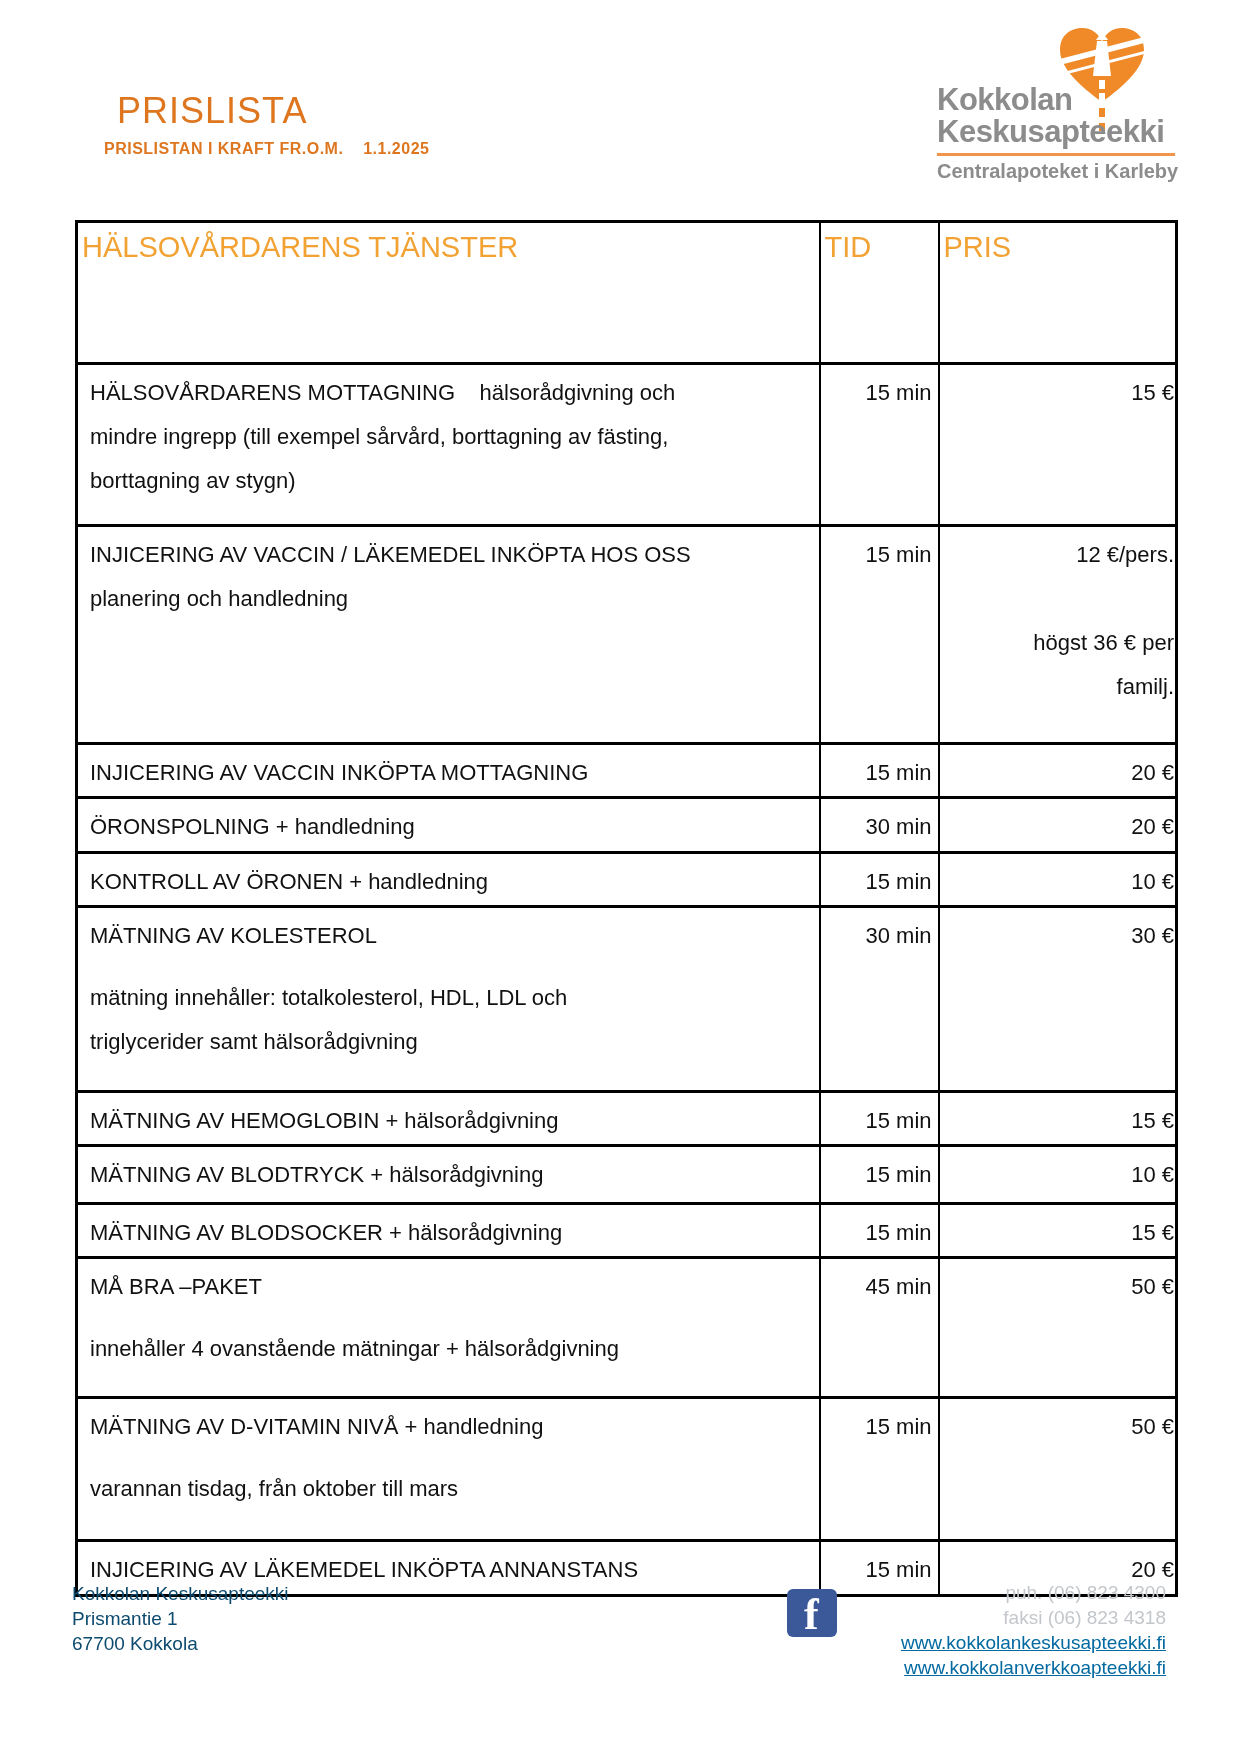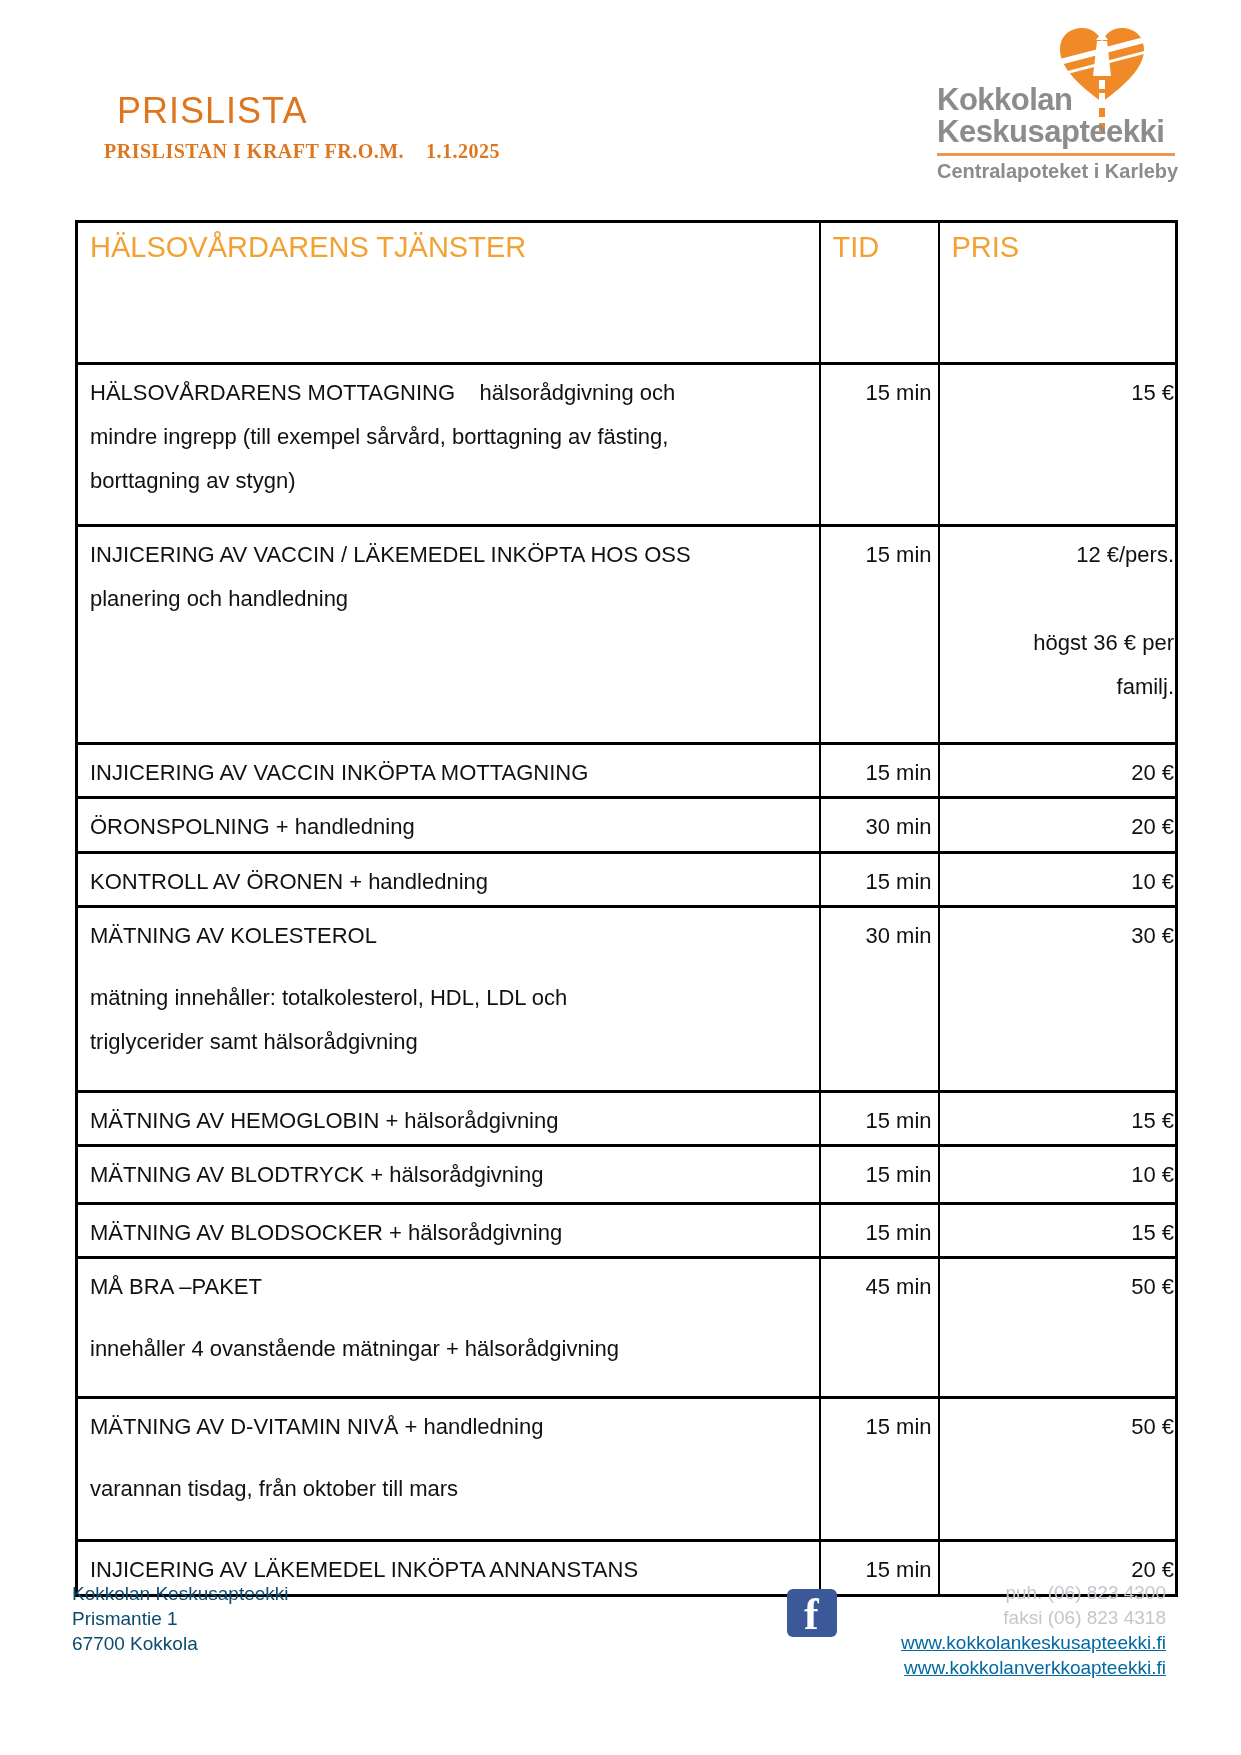--- a/index.html
+++ b/index.html
@@ -1,35 +1,35 @@
 <!DOCTYPE html>
 <html><head>
 <meta charset="utf-8">
 <style>
   html,body{margin:0;padding:0;background:#ffffff;}
   body{font-family:"Liberation Sans",sans-serif;color:#111;}
   .page{position:relative;width:1241px;height:1755px;background:#fff;overflow:hidden;}
 
   
   .page-title{position:absolute;left:117px;top:90px;font-size:36px;letter-spacing:1px;color:#DE761F;}
-  .page-subtitle{position:absolute;left:104px;top:140px;font-size:20px;font-weight:600;letter-spacing:.5px;color:#DE761F;font-family:Liberation Serif, serif;}
+  .page-subtitle{position:absolute;left:104px;top:140px;font-size:16px;font-weight:600;letter-spacing:.5px;color:#DE761F;}
 
   .logo{position:absolute;left:935px;top:24px;width:245px;height:160px;}
   .logo-line{font-weight:bold;color:#8C8C8C;font-size:31px;line-height:31px;letter-spacing:-0.5px;}
   .logo-line1{position:absolute;left:2px;top:60px;}
   .logo-line2{position:absolute;left:2px;top:92px;}
   .logo-rule{position:absolute;left:2px;top:129px;width:238px;height:3px;background:#F0954B;}
   .logo-tagline{position:absolute;left:2px;top:136px;font-size:20px;font-weight:600;color:#8C8C8C;text-align:center;}
   .logo-heart{position:absolute;left:117px;top:0px;width:100px;height:118px;}
 
   
   .price-table{position:absolute;left:75px;top:220px;border-collapse:collapse;table-layout:fixed;width:1100px;}
   .price-table td,.price-table th{vertical-align:top;border:2px solid #000;border-top-width:3px;border-bottom-width:3px;overflow:hidden;}
   .price-table{border:3px solid #000;}
-  thead th{color:#F1A233;font-size:29px;font-weight:normal;text-align:left;padding:8px 8px 0 12px;height:131px;}
+  thead th{color:#F1A233;font-size:29px;font-weight:normal;text-align:left;padding:8px 8px 0 4px;height:131px;}
   tbody td{font-size:22px;line-height:2.0;padding-top:6px;padding-left:40px;}
   .c-svc{padding:6px 8px 0 12px;}
   .svc-name{white-space:pre-line;}
   .svc-desc{white-space:pre-line;margin-top:18px;}
   .c-tid{text-align:center;}
   .c-pris{text-align:right;white-space:pre-line;}
   
   tbody tr:nth-child(1){height:162px;}
   tbody tr:nth-child(2){height:218px;}
   tbody tr:nth-child(3){height:53px;}

